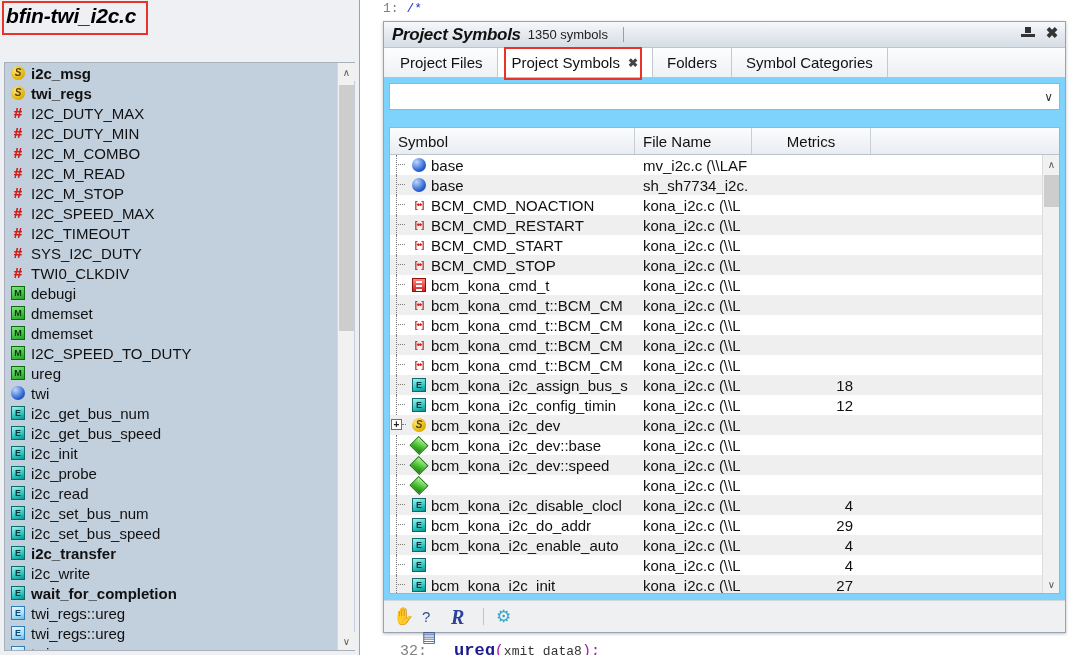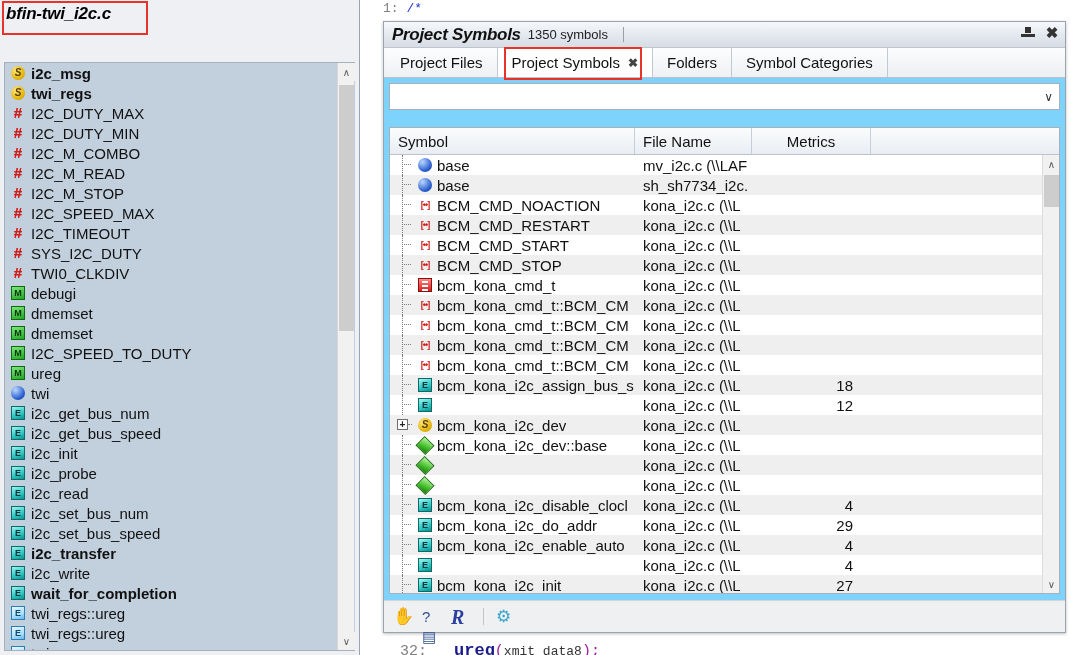--- a/index.html
+++ b/index.html
@@ -41,21 +41,21 @@
   }
 
   
   .left-panel {
     position: absolute; left: 0; top: 0; width: 360px; height: 655px;
     background: #eef0f3;
     border-right: 1px solid #9aa4b0;
   }
   .file-title {
     position: absolute; left: 6px; top: 4px;
-    font-size: 17px; font-weight: bold; font-style: italic;
+    font-size: 21px; font-weight: bold; font-style: italic;
     color: #000; letter-spacing: -0.2px;
   }
   .title-hl {
     position: absolute; left: 2px; top: 1px; width: 146px; height: 34px;
     border: 2px solid #e8332a; background: transparent;
   }
   .sym-input {
     position: absolute; left: 4px; top: 34px; width: 351px; height: 25px;
     background: #ffffff; border: 1px solid #a8b0ba;
     font-size: 15px; color: #8e8e8e;
@@ -222,21 +222,21 @@
     padding-left: 8px; border-right: 1px solid #c8ced6;
   }
   .th.c1 { width: 245px; }
   .th.c2 { width: 117px; }
   .th.c3 { width: 119px; justify-content:center; padding-left:0; }
   .th.c4 { flex: 1; border-right: none; }
   .tbl-body { position: relative; height: 452px; overflow: hidden; }
   .trow { display:flex; height: 20px; align-items:center; background:#ffffff; }
   .trow.alt { background:#efefef; }
   .cell { font-size: 15px; color:#111; white-space: nowrap; overflow:hidden; }
-  .c-sym { width: 245px; display:flex; align-items:center; padding-left: 6px; }
+  .c-sym { width: 245px; display:flex; align-items:center; }
   .c-sym .tree {
     width: 22px; flex:0 0 22px; height:20px; position: relative;
   }
   .c-sym .tree .dash {
     position:absolute; left:6px; top:9px; width:9px; height:1px;
     border-top: 1px dotted #7b7b7b;
   }
   .c-sym .tree .vline {
     position:absolute; left:6px; top:0; width:1px; height:20px;
     border-left: 1px dotted #7b7b7b;
@@ -624,20 +624,21 @@
             <div class="cell c-met">18</div>
             <div class="cell c-extra"></div>
           </div>
           <div class="trow">
             <div class="cell c-sym">
               <span class="tree">
                 <span class="vline"></span>
                 <span class="dash"></span>
               </span>
               <span class="ic ic-func">E</span>
+              <span class="nm">bcm_kona_i2c_config_timin</span>
             </div>
             <div class="cell c-file">kona_i2c.c (\\L</div>
             <div class="cell c-met">12</div>
             <div class="cell c-extra"></div>
           </div>
           <div class="trow alt">
             <div class="cell c-sym">
               <span class="tree">
                 <span class="plus">+</span>
                 <span class="dash" style="left:12px;width:4px"></span>
@@ -662,20 +663,21 @@
             <div class="cell c-met"></div>
             <div class="cell c-extra"></div>
           </div>
           <div class="trow alt">
             <div class="cell c-sym">
               <span class="tree">
                 <span class="vline"></span>
                 <span class="dash"></span>
               </span>
               <span class="ic ic-field"></span>
+              <span class="nm">bcm_kona_i2c_dev::speed</span>
             </div>
             <div class="cell c-file">kona_i2c.c (\\L</div>
             <div class="cell c-met"></div>
             <div class="cell c-extra"></div>
           </div>
           <div class="trow">
             <div class="cell c-sym">
               <span class="tree">
                 <span class="vline"></span>
                 <span class="dash"></span>

